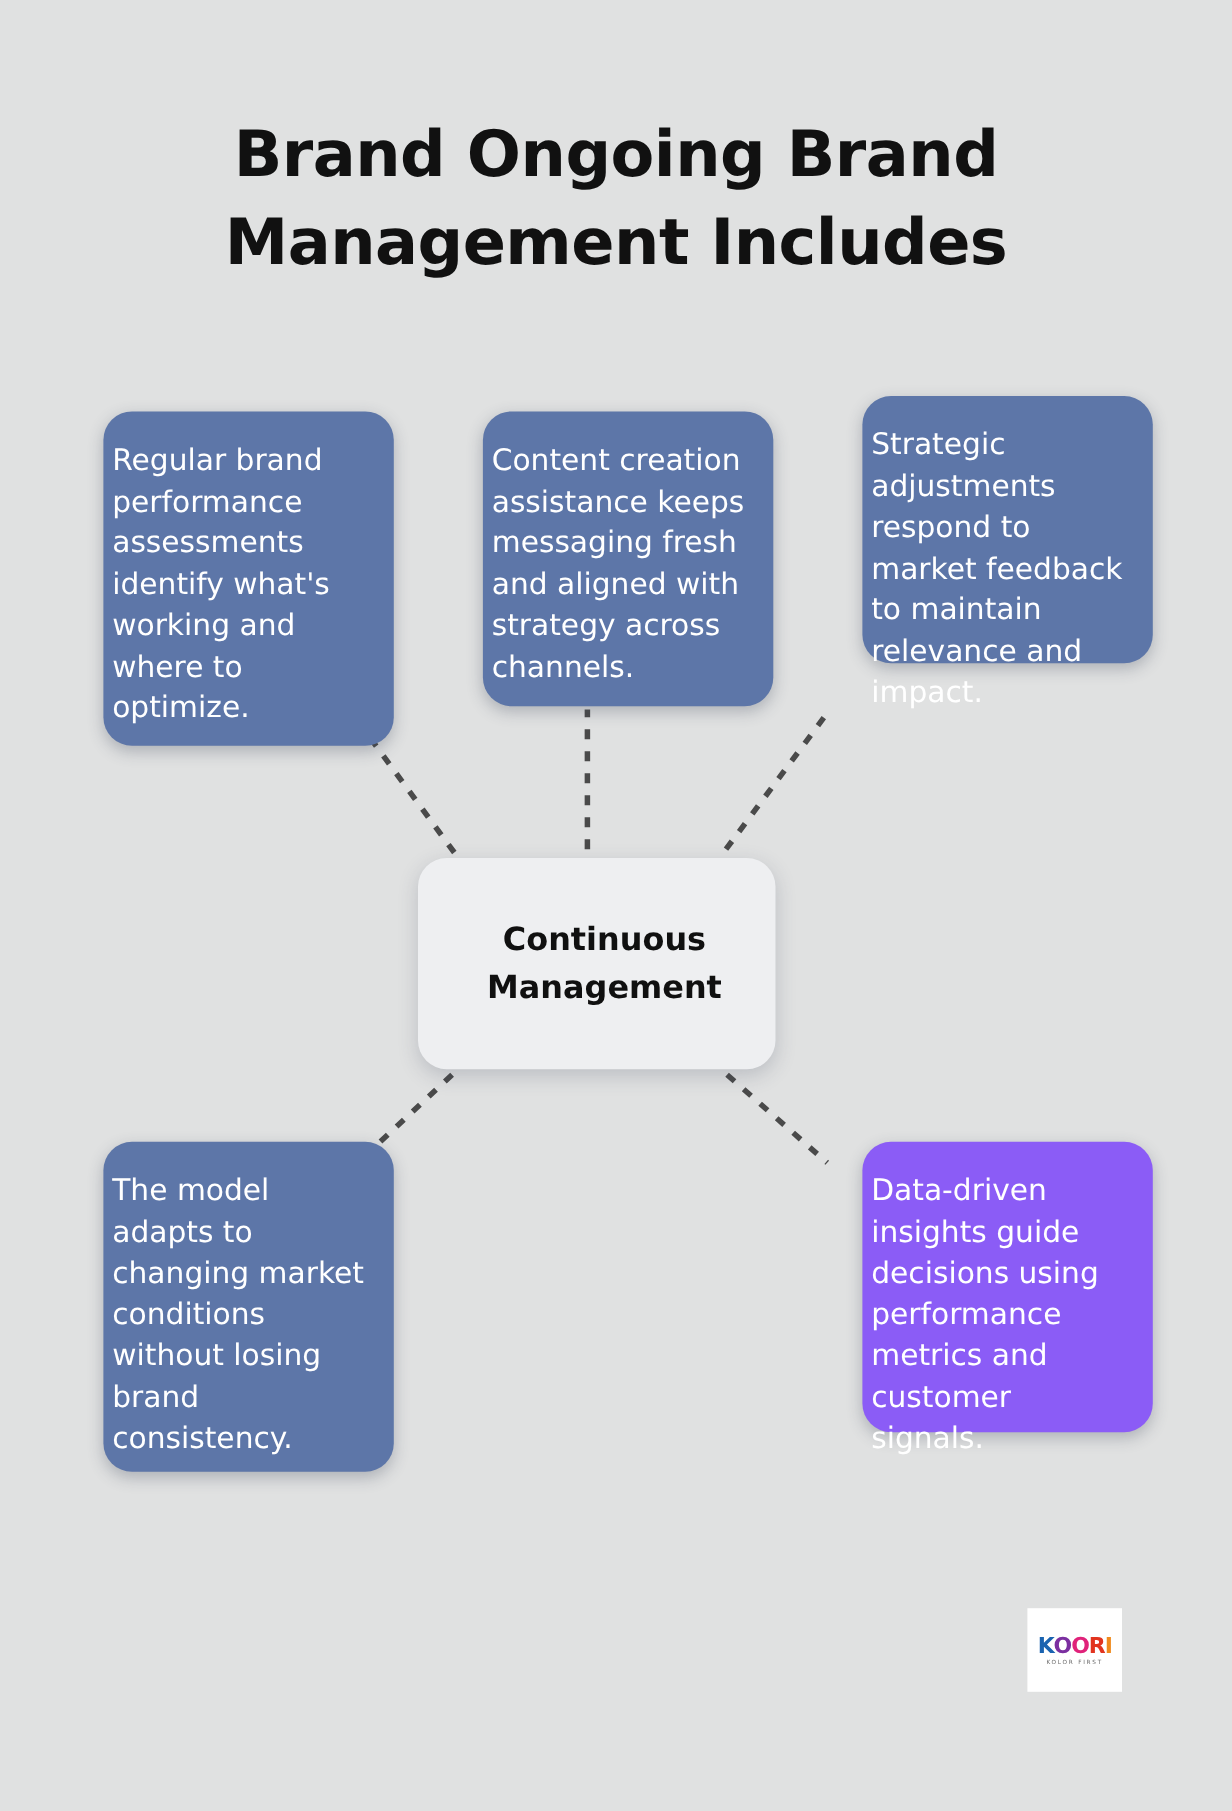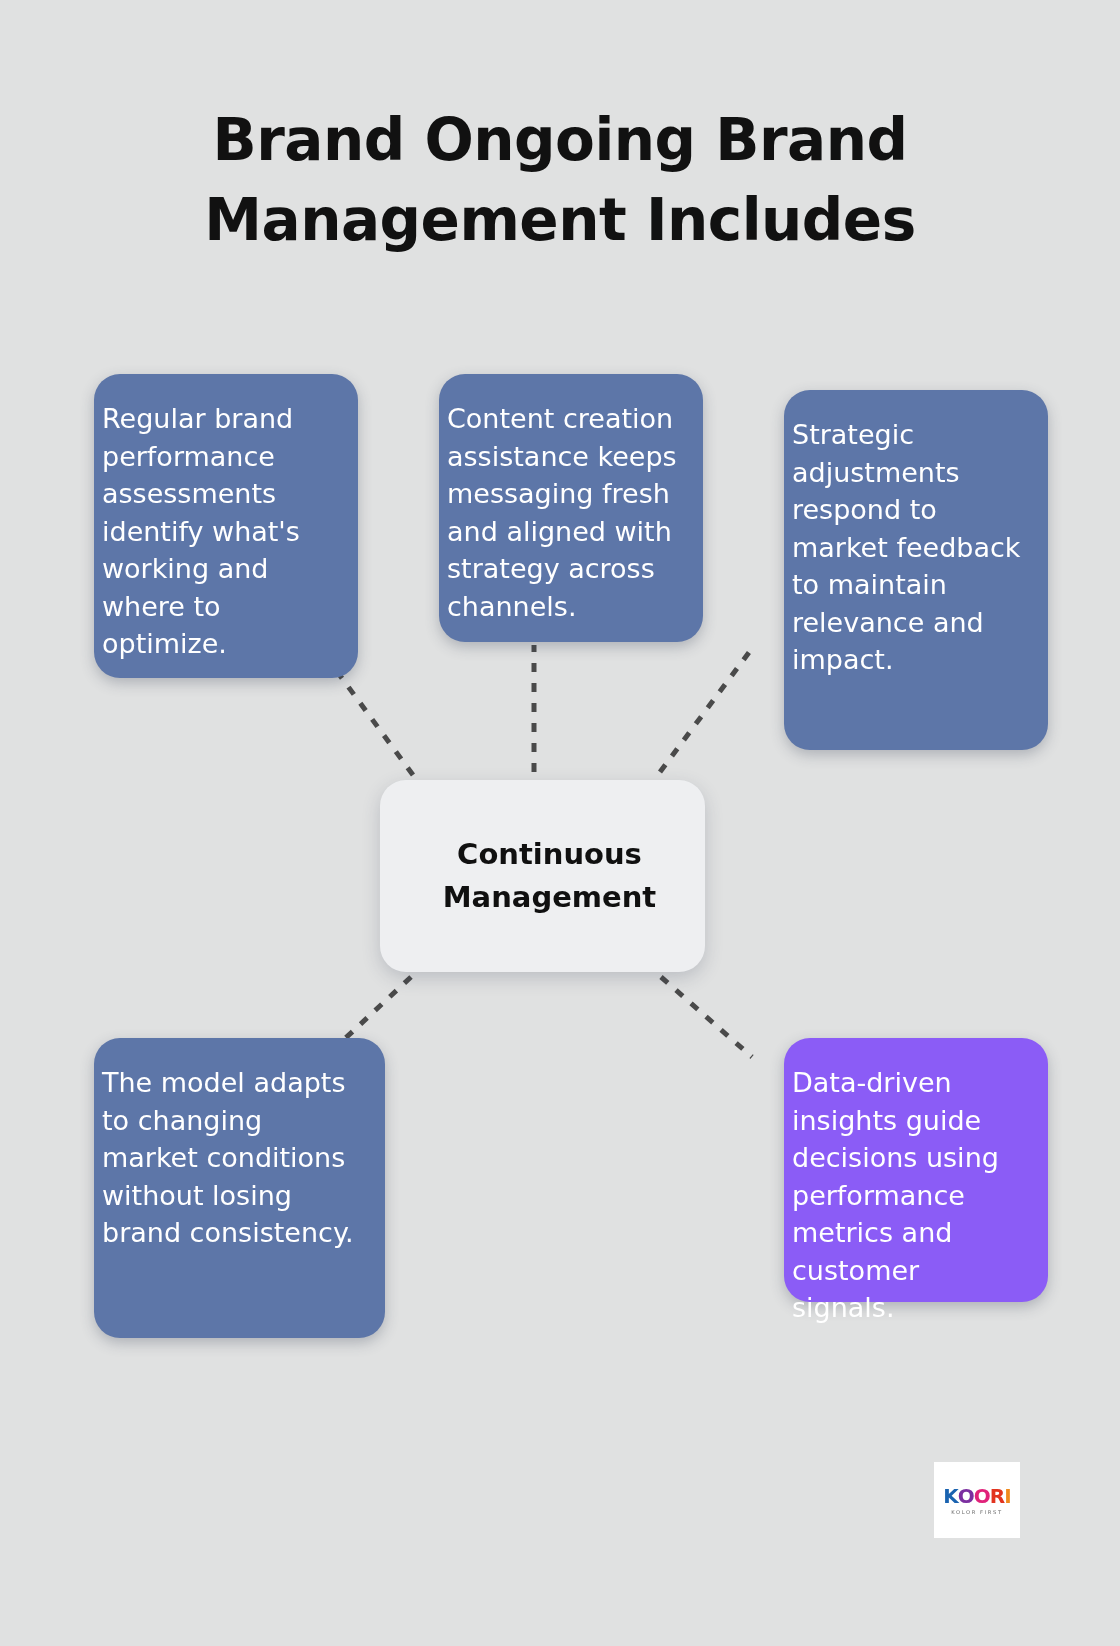--- a/index.html
+++ b/index.html
@@ -76,23 +76,23 @@
     font-size: 29px;
     font-weight: bold;
     line-height: 1.5;
     box-shadow: 0 6px 18px rgba(60, 70, 90, 0.22);
     white-space: pre-line;
   }
 
   
   #card-1 { left: 58px;  top: 374px;  width: 264px; height: 304px; }
   #card-2 { left: 403px; top: 374px;  width: 264px; height: 268px; }
-  #card-3 { left: 748px; top: 390px;  width: 264px; height: 360px; }
+  #card-3 { left: 748px; top: 360px;  width: 264px; height: 243px; }
   #card-center { left: 380px; top: 780px; width: 325px; height: 192px; }
-  #card-4 { left: 58px;  top: 1038px; width: 291px; height: 300px; }
+  #card-4 { left: 58px;  top: 1038px; width: 264px; height: 300px; }
   #card-5 { left: 748px; top: 1038px; width: 264px; height: 264px; }
 
   
   .logo-box {
     position: absolute;
     left: 934px;
     top: 1462px;
     width: 86px;
     height: 76px;
     background: #ffffff;

